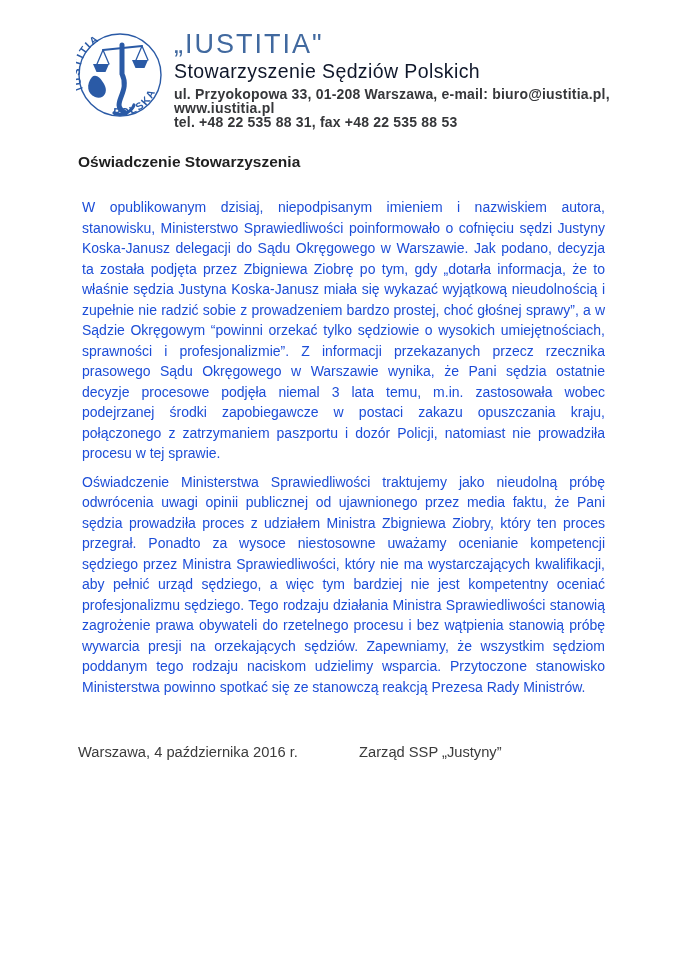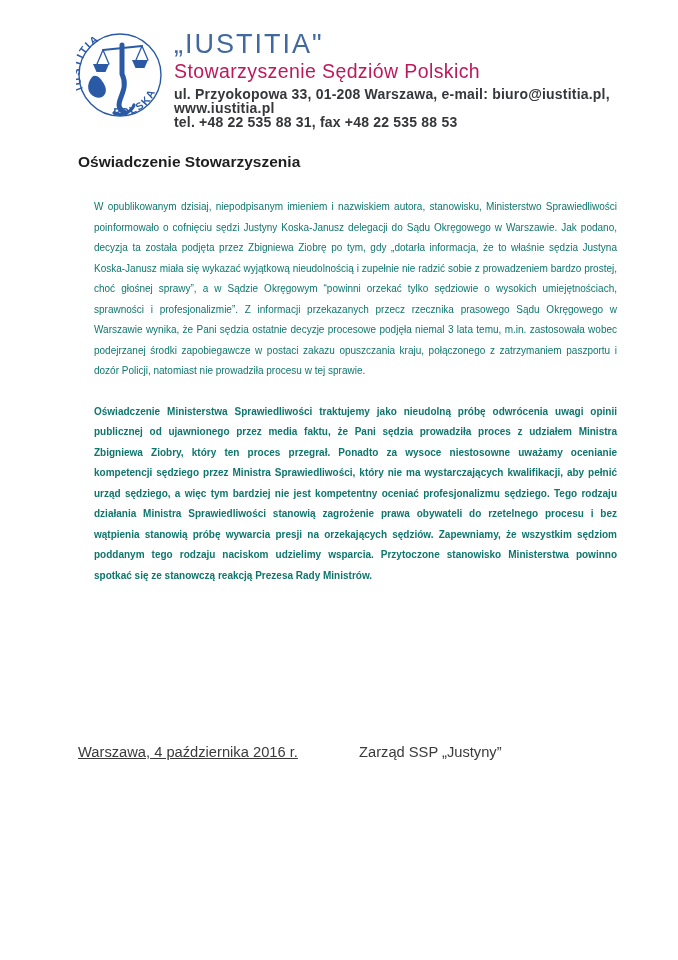--- a/index.html
+++ b/index.html
@@ -35,21 +35,21 @@
   .org-short {
     font-size: 27px;
     line-height: 1.05;
     letter-spacing: 2px;
     color: #41699f;
     font-weight: 400;
   }
   .org-name {
     font-size: 19.5px;
     line-height: 1.1;
-    color: #be185d;
+    color: #0f172a;
     letter-spacing: 0.4px;
     margin-top: 3px;
     font-weight: 400;
   }
   .addr-line {
     font-size: 14px;
     line-height: 14px;
     color: #36373a;
     font-weight: 700;
     letter-spacing: 0.2px;
@@ -62,40 +62,40 @@
     left: 78px;
     width: 523px;
     text-align: left;
     font-size: 15.5px;
     font-weight: 700;
     color: #1f1f1f;
   }
   .doc-body {
     position: absolute;
     top: 197px;
-    left: 94px;
+    left: 82px;
     width: 523px;
-    font-size: 10px;
+    font-size: 14px;
     line-height: 20.5px;
-    color: #0f766e;
+    color: #1d4ed8;
     text-align: justify;
   }
   .doc-body p { margin: 0; }
-  .doc-body p + p { margin-top: 20px; font-weight: bold; }
+  .doc-body p + p { margin-top: 8px; }
   
   .doc-footer {
     position: absolute;
     top: 744px;
     left: 78px;
     width: 523px;
     display: flex;
     font-size: 14.7px;
     color: #3b3b3b;
   }
-  .footer-date { width: 281px; flex: 0 0 auto; text-decoration: underline; }
+  .footer-date { width: 281px; flex: 0 0 auto; }
   .footer-signature { flex: 1; }
 </style>
 </head>
 <body>
 
 <div class="page">
 
   <div class="letterhead">
     <div class="logo-wrap">
       <svg viewBox="0 0 88 92" width="88" height="92" aria-hidden="true">

